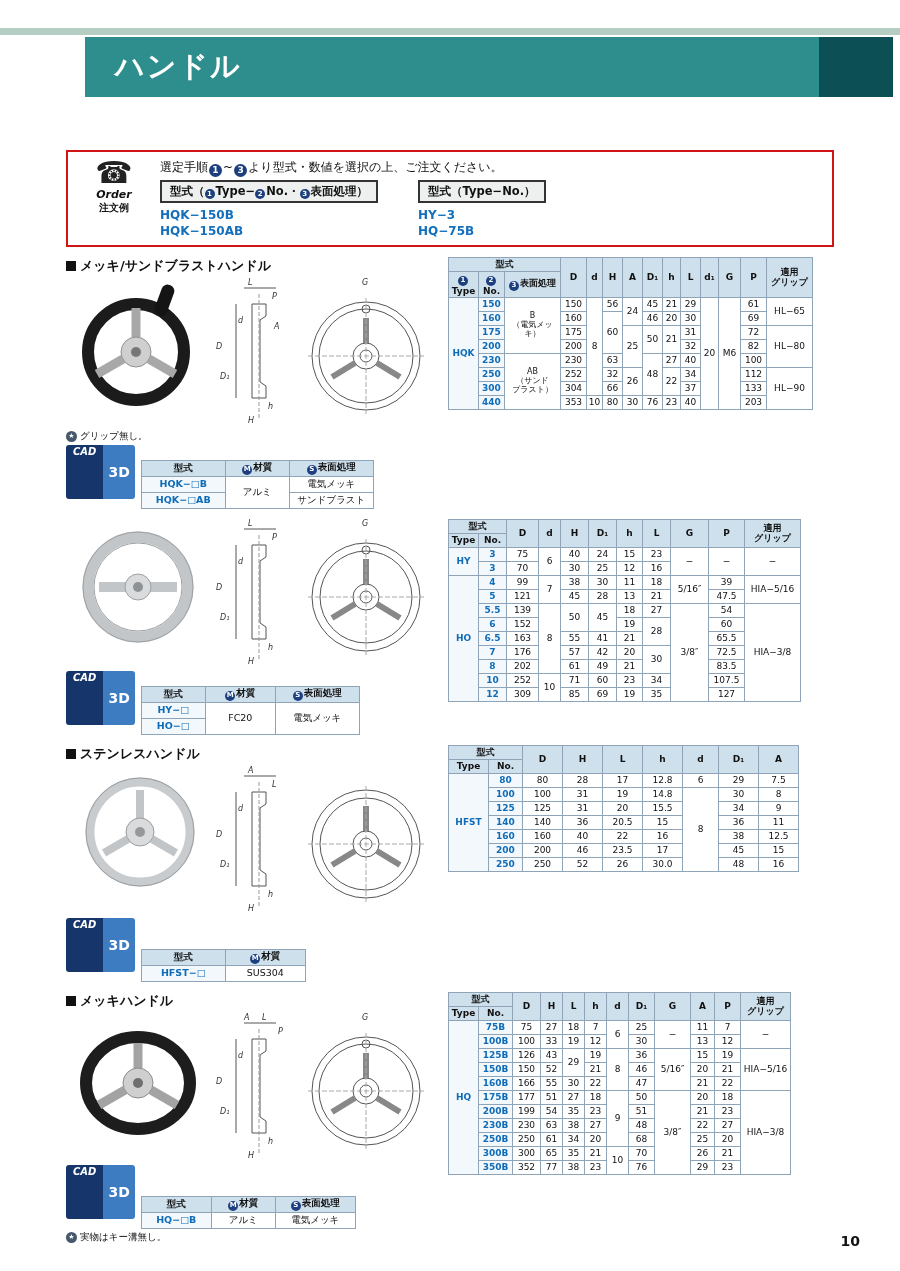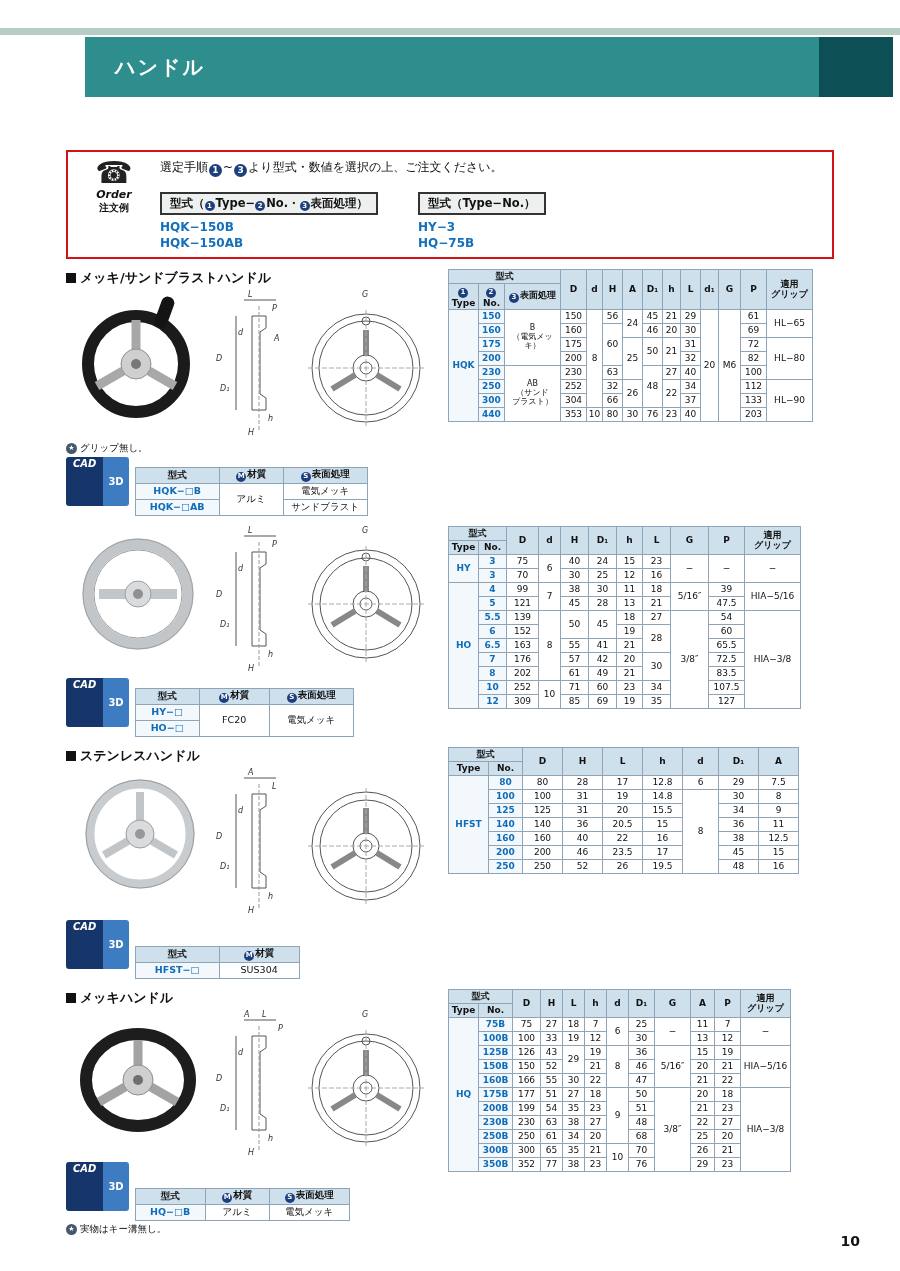--- a/index.html
+++ b/index.html
@@ -1,49 +1,49 @@
 <!DOCTYPE html>
 <html><head>
 <meta charset="utf-8">
 <style>
   *{margin:0;padding:0;box-sizing:border-box}
   body{background:#e9e9e9;font-family:"DejaVu Sans","Liberation Sans",sans-serif;color:#111}
   .page{width:900px;height:1271px;background:#ffffff;position:relative;margin:0 auto;overflow:hidden}
   .top-strip{position:absolute;top:28px;left:0;width:100%;height:7px;background:#b5cdc3}
   .banner{position:absolute;top:37px;left:85px;right:7px;height:60px;background:#2e8d8d;display:flex;align-items:center}
-  .banner-title{color:#fff;font-size:20px;font-weight:bold;padding-left:30px;letter-spacing:2px;position:relative;z-index:2}
+  .banner-title{color:#fff;font-size:29px;font-weight:bold;padding-left:30px;letter-spacing:2px;position:relative;z-index:2}
   .banner-end{position:absolute;right:0;top:0;width:74px;height:100%;background:#0c4f55}
   .content{position:absolute;top:150px;left:66px;width:768px}
   
   .order-box{border:2px solid #d21414;background:#fff;padding:6px 10px;display:flex;gap:10px;min-height:82px}
   .order-icon{width:72px;text-align:center;flex-shrink:0}
   .phone-glyph{font-size:30px;line-height:1;color:#222}
   .order-l1{font-size:11px;font-weight:bold;font-style:italic}
   .order-l2{font-size:10px;font-weight:bold}
   .order-main{flex:1}
-  .order-instruction{font-size:12px;margin:1px 0 15px}
+  .order-instruction{font-size:12px;margin:1px 0 3px}
   .order-formats{display:flex;gap:40px}
   .fmt-box{border:2px solid #333;background:#eef0f0;font-size:11.5px;font-weight:bold;padding:2px 8px;display:inline-block;white-space:nowrap}
   .fmt-ex{color:#1470bc;font-weight:bold;font-size:12px;margin-top:4px;line-height:1.35}
   
   .product-section{display:flex;margin-top:10px;align-items:flex-start}
   .sec-left{width:378px;flex-shrink:0}
   .sec-right{flex:1;padding-left:4px}
   .sec-title{font-size:13px;font-weight:bold;display:flex;align-items:center;gap:4px;margin-bottom:3px}
   .sq{width:10px;height:10px;background:#111;display:inline-block;flex-shrink:0}
   .visuals{display:flex;align-items:flex-start}
   .photo{width:148px;height:132px;flex-shrink:0}
   .drawing{width:225px;height:150px;position:relative;flex-shrink:0}
   .dlabel{position:absolute;font-size:8px;color:#333;font-style:italic}
   .note{font-size:9.5px;display:flex;align-items:center;gap:3px;margin:2px 0}
   .star-badge{width:11px;height:11px;border-radius:50%;background:#46586c;color:#fff;font-size:7px;display:inline-flex;align-items:center;justify-content:center;flex-shrink:0}
   .spec-row{display:flex;align-items:flex-end;gap:6px;margin-top:2px}
   .cad-badges{display:flex;margin-bottom:10px}
   .cad1{background:#16356b;color:#fff;font-size:10px;font-weight:bold;font-style:italic;padding:1px 7px;border-radius:3px 0 0 3px}
-  .cad2{background:#3d7cc0;color:#fff;font-size:10px;font-weight:bold;padding:19px 5px;border-radius:0 3px 3px 0}
+  .cad2{background:#3d7cc0;color:#fff;font-size:14px;font-weight:bold;padding:19px 5px;border-radius:0 3px 3px 0}
   
   table.dt{border-collapse:collapse;table-layout:fixed}
   .dt th,.dt td{border:1px solid #90a4b8;text-align:center;vertical-align:middle;font-size:9px;line-height:1.12;padding:1px;height:14px;overflow:hidden;white-space:pre-line}
   .dt th{background:#cfe0ed;font-weight:bold}
   .dt td.c-ty,.dt td.c-no{color:#0f6cb8;font-weight:bold;background:#f3f8fc}
   .dt td.c-sf{font-size:8px}
   .spec th,.spec td{font-size:9.5px;height:16px}
   .nbadge{display:inline-flex;width:10px;height:10px;border-radius:50%;background:#1d3f7e;color:#fff;font-size:7px;font-weight:bold;align-items:center;justify-content:center;margin-right:1px;vertical-align:-1px}
   .nbadge.lg{width:13px;height:13px;font-size:9px;vertical-align:-2px;margin:0 1px}
   .page-num{position:absolute;bottom:22px;right:40px;font-weight:bold;font-size:14px}
@@ -663,21 +663,21 @@
                 <td>23.5</td>
                 <td>17</td>
                 <td>45</td>
                 <td>15</td>
               </tr>
               <tr>
                 <td class="c-no">250</td>
                 <td>250</td>
                 <td>52</td>
                 <td>26</td>
-                <td>19.5</td>
+                <td>30.0</td>
                 <td>48</td>
                 <td>16</td>
               </tr>
             </tbody>
           </table>
       </div>
     </section>
 
     <section class="product-section">
       <div class="sec-left">

